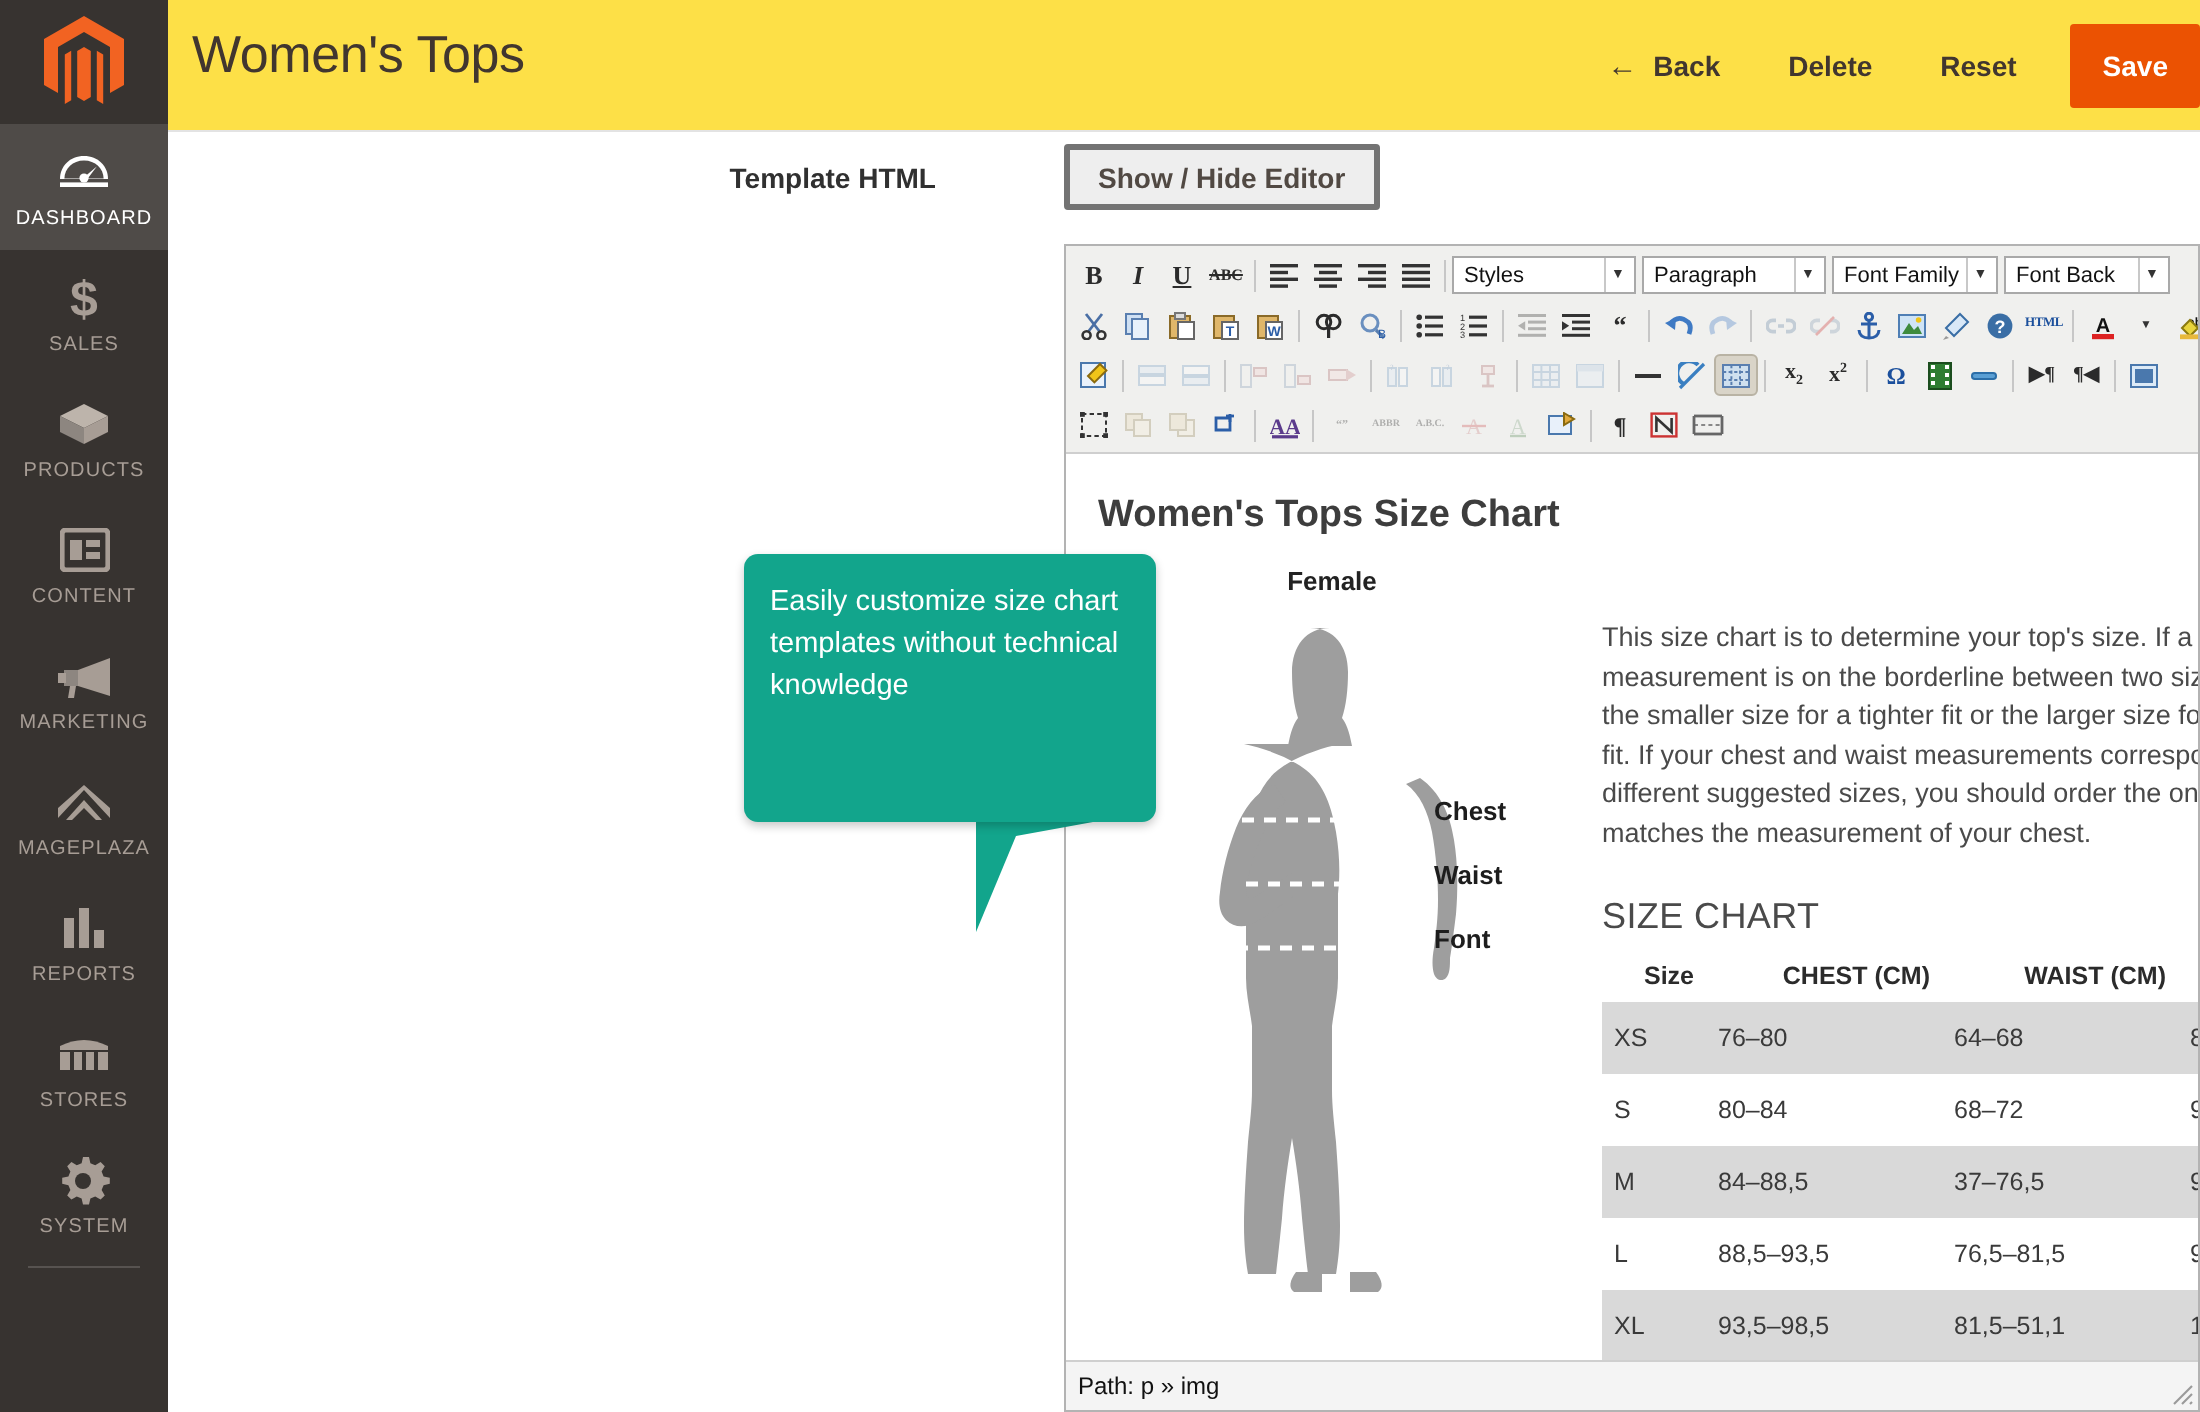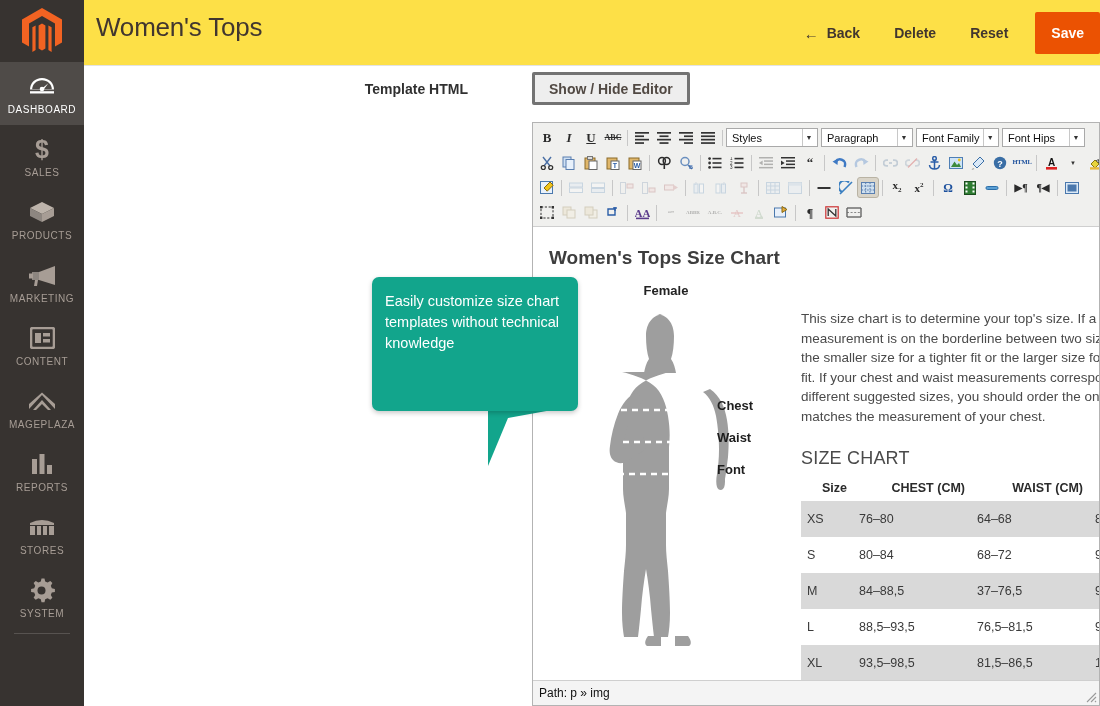--- a/index.html
+++ b/index.html
@@ -298,40 +298,40 @@
             <polygon points="1,8 13,14 13,22 1,16" fill="#8d8680"></polygon>
             <polygon points="25,8 13,14 13,22 25,16" fill="#a79d95"></polygon>
           </svg>
         </span>
         <span class="nav-label">PRODUCTS</span>
       </div>
 
 
       <div class="nav-item">
         <span class="nav-ico">
+          <svg width="25" height="22" viewBox="0 0 25 22">
+            <rect x="1" y="1" width="23" height="20" rx="2" fill="none" stroke="#a79d95" stroke-width="2.6"></rect>
+            <rect x="5" y="6" width="6" height="10" fill="#a79d95"></rect>
+            <rect x="13" y="6" width="7" height="3.5" fill="#a79d95"></rect>
+            <rect x="13" y="12" width="7" height="3.5" fill="#a79d95"></rect>
+          </svg>
+        </span>
+        <span class="nav-label">CONTENT</span>
+      </div>
+
+      <div class="nav-item">
+        <span class="nav-ico">
           <svg width="27" height="22" viewBox="0 0 27 22">
             <path d="M26 2 L10 8 L10 16 L26 21z" fill="#a79d95"></path>
             <rect x="3" y="8" width="7" height="8" fill="#8d8680"></rect>
             <rect x="0" y="9.5" width="4" height="5" fill="#a79d95"></rect>
             <path d="M6 16 L9 16 L8 22 L5 22z" fill="#a79d95"></path>
           </svg>
         </span>
         <span class="nav-label">MARKETING</span>
-      </div>
-
-      <div class="nav-item">
-        <span class="nav-ico">
-          <svg width="25" height="22" viewBox="0 0 25 22">
-            <rect x="1" y="1" width="23" height="20" rx="2" fill="none" stroke="#a79d95" stroke-width="2.6"></rect>
-            <rect x="5" y="6" width="6" height="10" fill="#a79d95"></rect>
-            <rect x="13" y="6" width="7" height="3.5" fill="#a79d95"></rect>
-            <rect x="13" y="12" width="7" height="3.5" fill="#a79d95"></rect>
-          </svg>
-        </span>
-        <span class="nav-label">CONTENT</span>
       </div>
 
       <div class="nav-item">
         <span class="nav-ico">
           <svg width="28" height="19" viewBox="0 0 28 19">
             <path d="M1 17 L14 3 L27 17 L27 12 L14 0.5 L1 12 z" fill="#a79d95"></path>
             <path d="M5 18 L14 8 L23 18 L20 18 L14 12 L8 18 z" fill="#a79d95"></path>
           </svg>
         </span>
         <span class="nav-label">MAGEPLAZA</span>
@@ -465,21 +465,21 @@
           </div>
           <div class="tsel w-para">
             <span class="cap">Paragraph</span>
             <span class="dd">▼</span>
           </div>
           <div class="tsel w-fam">
             <span class="cap">Font Family</span>
             <span class="dd">▼</span>
           </div>
           <div class="tsel w-size">
-            <span class="cap">Font Hips</span>
+            <span class="cap">Font Back</span>
             <span class="dd">▼</span>
           </div>
         </div>
 
         <div class="tbrow">
           <div class="tbtn">
             <svg width="14" height="14" viewBox="0 0 14 14">
                 <g stroke="#4a6fa5" stroke-width="1.4" fill="none">
                   <line x1="3" y1="1" x2="10" y2="10"></line>
                   <line x1="11" y1="1" x2="4" y2="10"></line>
@@ -1013,21 +1013,21 @@
                 </tr>
                 <tr>
                   <td>L</td>
                   <td>88,5–93,5</td>
                   <td>76,5–81,5</td>
                   <td>98–103</td>
                 </tr>
                 <tr>
                   <td>XL</td>
                   <td>93,5–98,5</td>
-                  <td>81,5–86,5</td>
+                  <td>81,5–51,1</td>
                   <td>103–108</td>
                 </tr>
               </tbody>
             </table>
           </div>
         </div>
       </div>
 
       <div id="edstatus">
         <span>Path: p » img</span>

